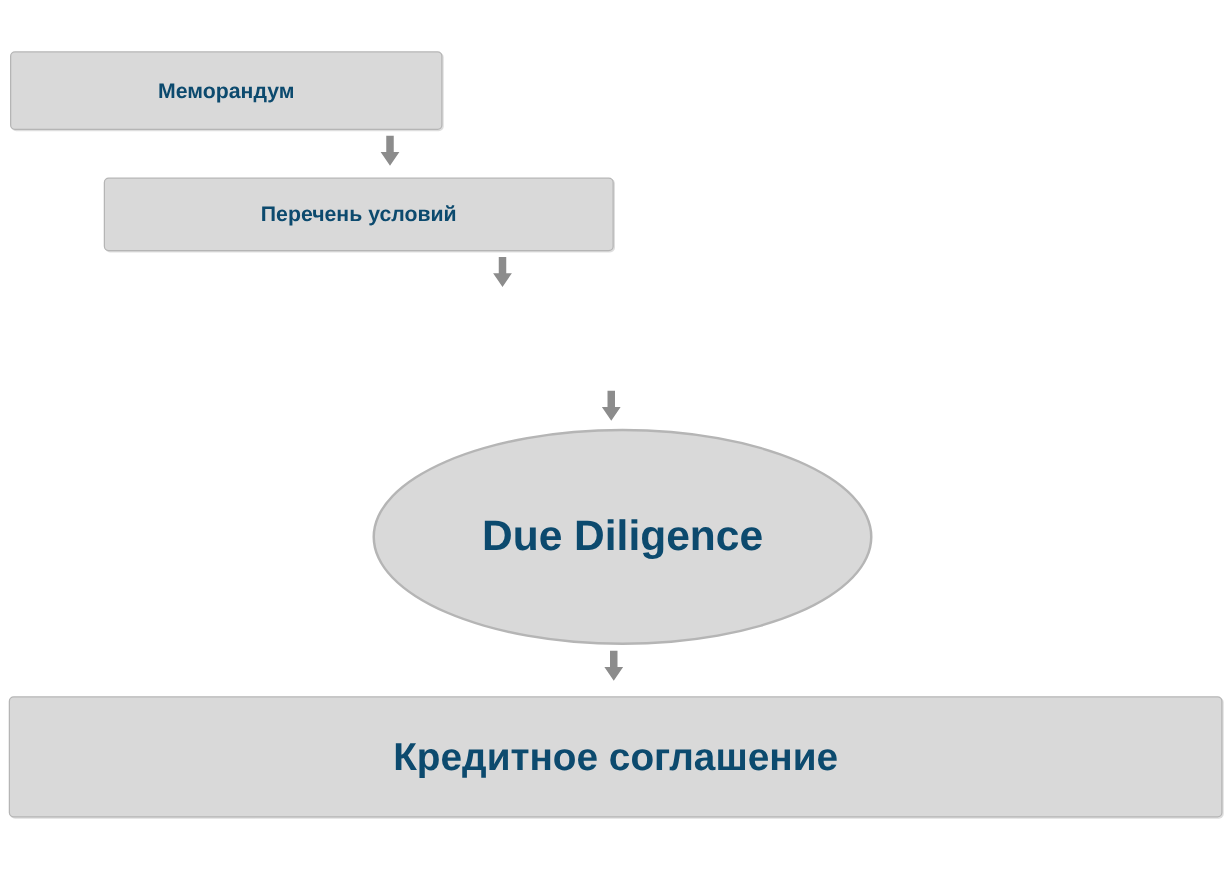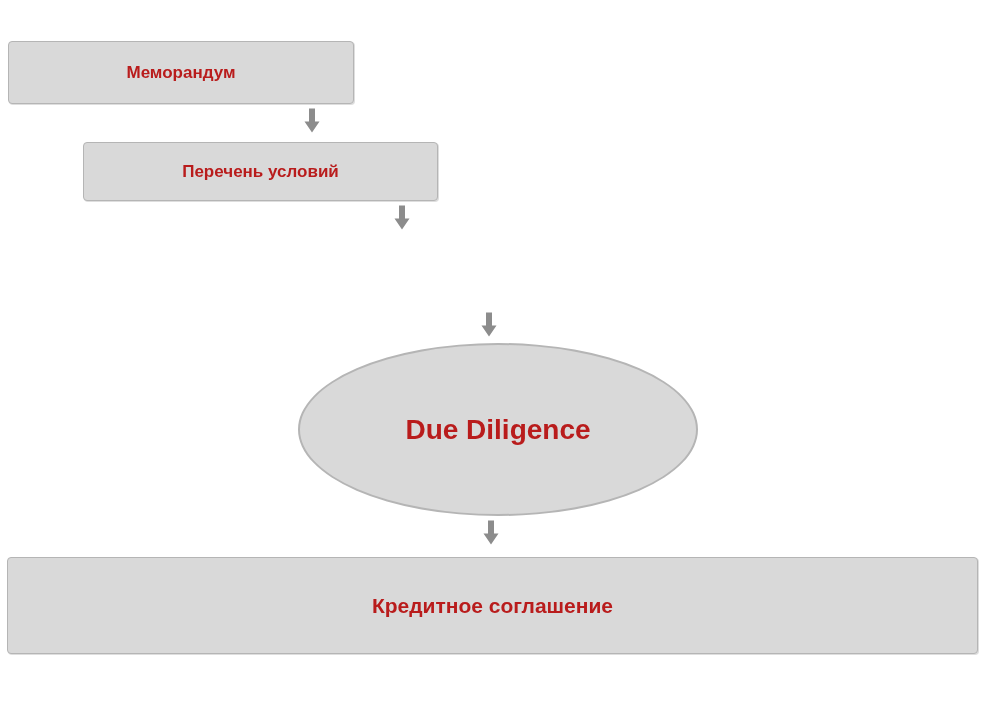--- a/index.html
+++ b/index.html
@@ -17,38 +17,38 @@
   }
   .node {
     position: absolute;
     box-sizing: border-box;
     background: #d9d9d9;
     border: 1.5px solid #b5b5b5;
     display: flex;
     align-items: center;
     justify-content: center;
     text-align: center;
-    color: #b91c1c;
+    color: #0c4a6e;
     font-weight: bold;
     white-space: pre-line;
   }
   .rect {
     border-radius: 4px;
     box-shadow: 1px 1px 0 rgba(160,160,160,0.35);
   }
   .ellipse {
     border-radius: 50%;
     border-width: 2px;
   }
   .small-label { font-size: 17px; line-height: 22px; }
-  .big-label   { font-size: 21px; line-height: 34px; }
-  .ellipse-label { font-size: 28px; }
+  .big-label   { font-size: 31px; line-height: 34px; }
+  .ellipse-label { font-size: 34px; }
 
   .node-memorandum        { left: 8px;   top: 41px;  width: 346px; height: 63px; }
-  .node-term-sheet        { left: 83px;  top: 142px; width: 355px; height: 59px; }
+  .node-term-sheet        { left: 83px;  top: 142px; width: 408px; height: 59px; }
   .node-power-of-attorney { left: 163px; top: 241px; width: 364px; height: 63px; }
   .node-due-diligence     { left: 298px; top: 343px; width: 400px; height: 173px; }
   .node-credit-agreement  { left: 7px;   top: 557px; width: 971px; height: 97px; }
 
   .arrow {
     position: absolute;
     width: 16px;
     height: 25px;
   }
   .arrow svg { display: block; }

